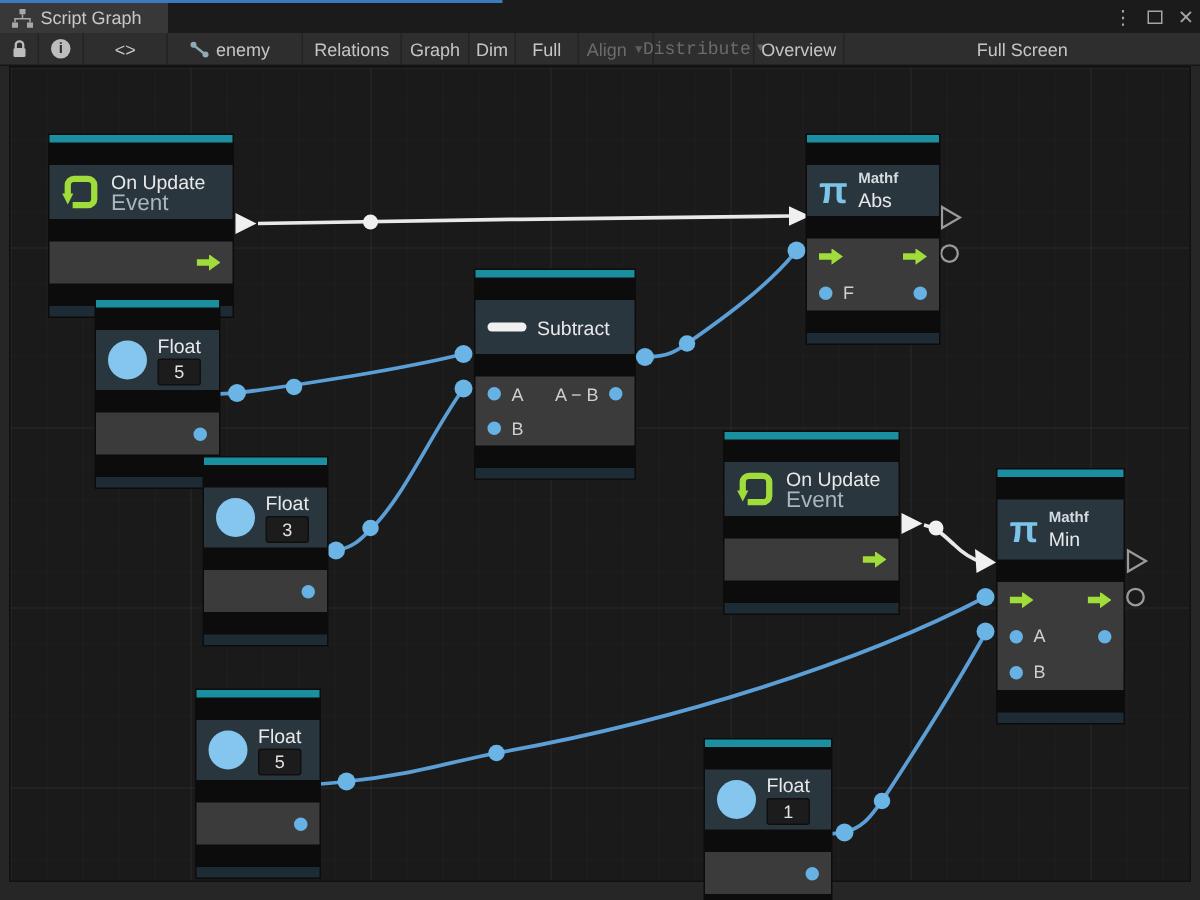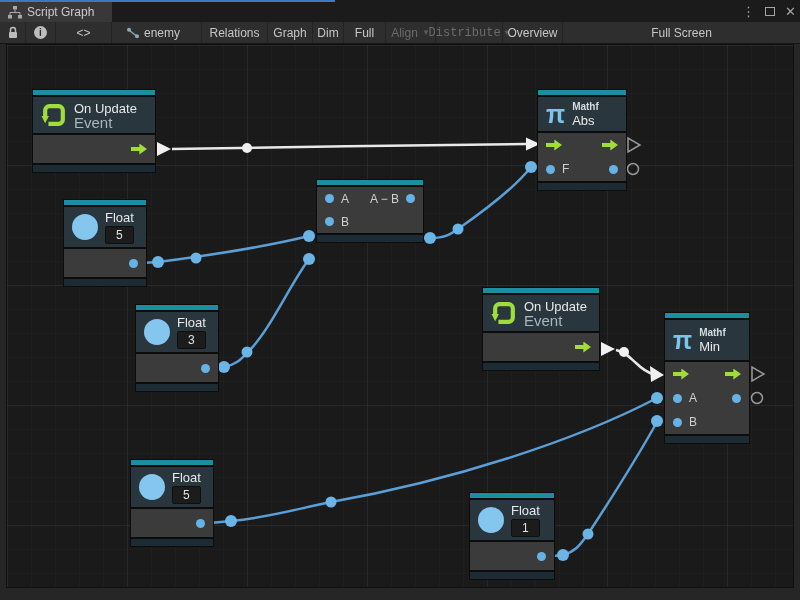--- a/index.html
+++ b/index.html
@@ -34,21 +34,21 @@
             background-color:#1a1a1a; z-index:0; border:1px solid #101010;
             background-image:
               linear-gradient(rgba(255,255,255,0.045) 1px, transparent 1px),
               linear-gradient(90deg, rgba(255,255,255,0.045) 1px, transparent 1px),
               linear-gradient(rgba(255,255,255,0.02) 1px, transparent 1px),
               linear-gradient(90deg, rgba(255,255,255,0.02) 1px, transparent 1px);
             background-size:120px 120px,120px 120px,24px 24px,24px 24px; }
   svg.wires { position:absolute; left:0; top:0; width:800px; height:600px; z-index:1; pointer-events:none; }
 
   
-  .node { position:absolute; z-index:2; display:flex; flex-direction:column; gap:2px;
+  .node { position:absolute; z-index:2; display:flex; flex-direction:column; gap:15px;
           background:#0c0c0c; box-shadow:0 0 0 1px #0c0c0c; }
   .topbar { height:5px; background:#1a8fa0; }
   .nheader { background:#2a363e; display:flex; align-items:center; gap:7px; padding:0 8px; }
   .nbody { background:#3b3b3b; display:flex; flex-direction:column; }
   .nrow { display:flex; align-items:center; gap:7px; padding:0 8px; }
   .nfooter { height:7px; background:#1d2b34; }
   .ntitle { color:#e8e8e8; font-size:13px; line-height:15px; white-space:nowrap; }
   .nsub { color:#a9b6be; font-size:15px; line-height:13px; }
   .ncat { color:#d4dbdf; font-size:10px; line-height:12px;font-weight:bold; }
   .portlabel { color:#cfcfcf; font-size:12px; }
@@ -184,20 +184,24 @@
         <div class="nrow" style="height:28px;">
       <span class="spacer"></span>
       <span class="dot"></span>
     </div>
       </div>
     <div class="nfooter"></div>
   </div>
 
   <div class="node" style="left:317px; top:180px; width:106px;">
     <div class="topbar"></div>
+    <div class="nheader" style="height:36px;">
+      <span class="minusbar"></span>
+      <div class="ntitle">Subtract</div>
+    </div>
     <div class="nbody">
       <div class="nrow" style="height:23px;">
         <span class="dot"></span>
         <span class="portlabel">A</span>
         <span class="spacer"></span>
         <span class="portlabel">A − B</span>
         <span class="dot"></span>
       </div>
       <div class="nrow" style="height:23px;">
         <span class="dot"></span>

